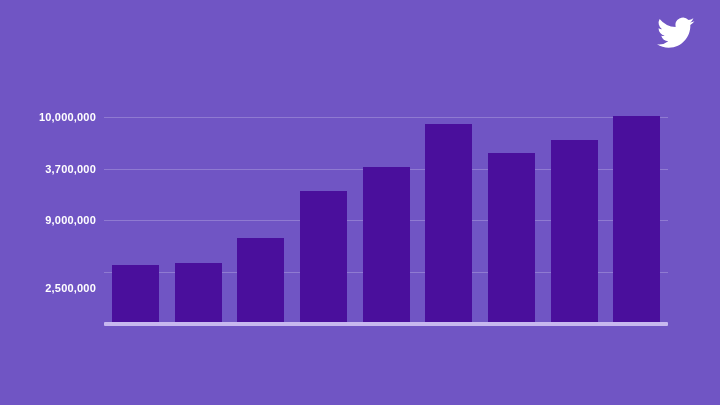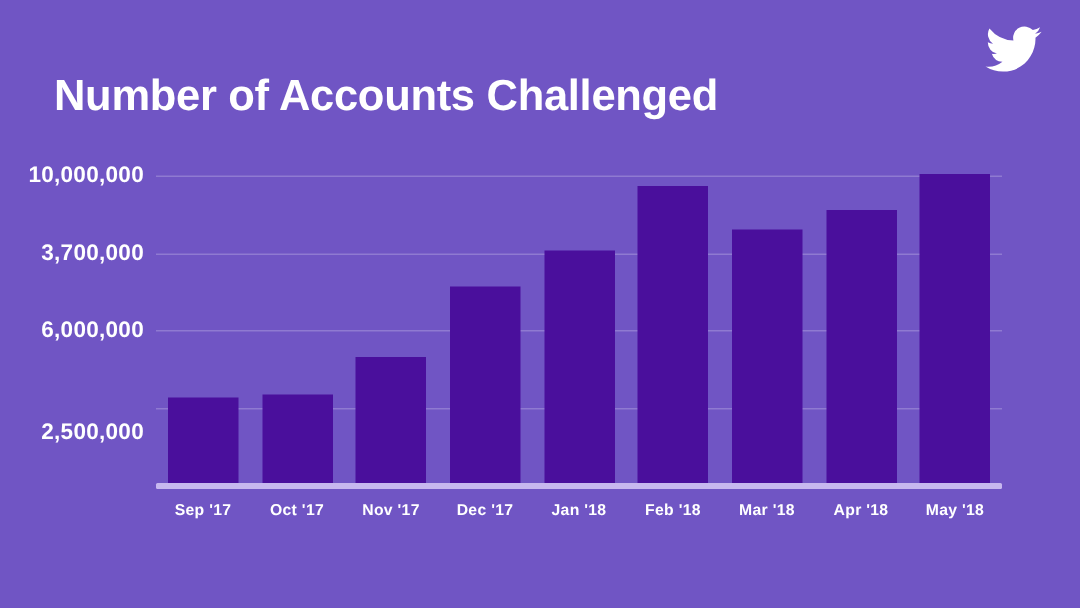--- a/index.html
+++ b/index.html
@@ -61,21 +61,21 @@
     height: 1px;
     background: rgba(255,255,255,0.22);
   }
 
   
   .ytick {
     position: absolute;
     right: 0;
     width: 88px;
     text-align: right;
-    font-size: 15px;
+    font-size: 11px;
     font-weight: bold;
     color: #ffffff;
     letter-spacing: 0.2px;
     transform: translateY(-50%);
     white-space: nowrap;
   }
   #y-axis-labels {
     position: absolute;
     left: 0;
     top: 0;
@@ -131,53 +131,41 @@
 <body>
 
 <div id="slide">
 
   <div id="brand-logo">
     <svg viewBox="0 0 24 24" xmlns="http://www.w3.org/2000/svg" aria-hidden="true">
       <path fill="#ffffff" d="M23.64 4.57a9.6 9.6 0 0 1-2.76.76 4.82 4.82 0 0 0 2.11-2.66 9.62 9.62 0 0 1-3.05 1.17 4.8 4.8 0 0 0-8.18 4.38A13.63 13.63 0 0 1 1.67 3.15a4.8 4.8 0 0 0 1.49 6.41 4.77 4.77 0 0 1-2.18-.6v.06a4.8 4.8 0 0 0 3.85 4.71 4.82 4.82 0 0 1-2.17.08 4.81 4.81 0 0 0 4.49 3.34A9.64 9.64 0 0 1 0 19.15a13.6 13.6 0 0 0 7.37 2.16c8.84 0 13.68-7.33 13.68-13.69l-.02-.62a9.78 9.78 0 0 0 2.61-2.43z"></path>
     </svg>
   </div>
 
-  <div id="chart-title">Number of Accounts Challenged</div>
 
   <div id="plot-wrap">
     <div id="gridlines-layer">
         <div class="gridline" style="top: 271.5px;"></div>
         <div class="gridline" style="top: 220px;"></div>
         <div class="gridline" style="top: 168.5px;"></div>
         <div class="gridline" style="top: 117px;"></div>
       </div>
     <div id="y-axis-labels">
         <div class="ytick" style="top: 288px;">2,500,000</div>
-        <div class="ytick" style="top: 220px;">6,000,000</div>
+        <div class="ytick" style="top: 220px;">9,000,000</div>
         <div class="ytick" style="top: 168.5px;">3,700,000</div>
         <div class="ytick" style="top: 117px;">10,000,000</div>
       </div>
     <div id="bars-layer">
         <div class="bar" title="Sep '17: 2,800,000" style="left: 111.833px; top: 265.32px; width: 47px; height: 57.68px; background: rgb(74, 15, 156);"></div>
         <div class="bar" title="Oct '17: 2,900,000" style="left: 174.5px; top: 263.26px; width: 47px; height: 59.74px; background: rgb(74, 15, 156);"></div>
         <div class="bar" title="Nov '17: 4,150,000" style="left: 237.167px; top: 237.51px; width: 47px; height: 85.49px; background: rgb(74, 15, 156);"></div>
         <div class="bar" title="Dec '17: 6,400,000" style="left: 299.833px; top: 191.16px; width: 47px; height: 131.84px; background: rgb(74, 15, 156);"></div>
         <div class="bar" title="Jan '18: 7,550,000" style="left: 362.5px; top: 167.47px; width: 47px; height: 155.53px; background: rgb(74, 15, 156);"></div>
         <div class="bar" title="Feb '18: 9,650,000" style="left: 425.167px; top: 124.21px; width: 47px; height: 198.79px; background: rgb(74, 15, 156);"></div>
         <div class="bar" title="Mar '18: 8,250,000" style="left: 487.833px; top: 153.05px; width: 47px; height: 169.95px; background: rgb(74, 15, 156);"></div>
         <div class="bar" title="Apr '18: 8,900,000" style="left: 550.5px; top: 139.66px; width: 47px; height: 183.34px; background: rgb(74, 15, 156);"></div>
         <div class="bar" title="May '18: 10,050,000" style="left: 613.167px; top: 115.97px; width: 47px; height: 207.03px; background: rgb(74, 15, 156);"></div>
       </div>
     <div id="axis-line"></div>
-    <div id="x-axis-labels">
-        <div class="xtick" style="left: 135.333px;">Sep '17</div>
-        <div class="xtick" style="left: 198px;">Oct '17</div>
-        <div class="xtick" style="left: 260.667px;">Nov '17</div>
-        <div class="xtick" style="left: 323.333px;">Dec '17</div>
-        <div class="xtick" style="left: 386px;">Jan '18</div>
-        <div class="xtick" style="left: 448.667px;">Feb '18</div>
-        <div class="xtick" style="left: 511.333px;">Mar '18</div>
-        <div class="xtick" style="left: 574px;">Apr '18</div>
-        <div class="xtick" style="left: 636.667px;">May '18</div>
-      </div>
   </div>
 
 </div>
 
 </body></html>

